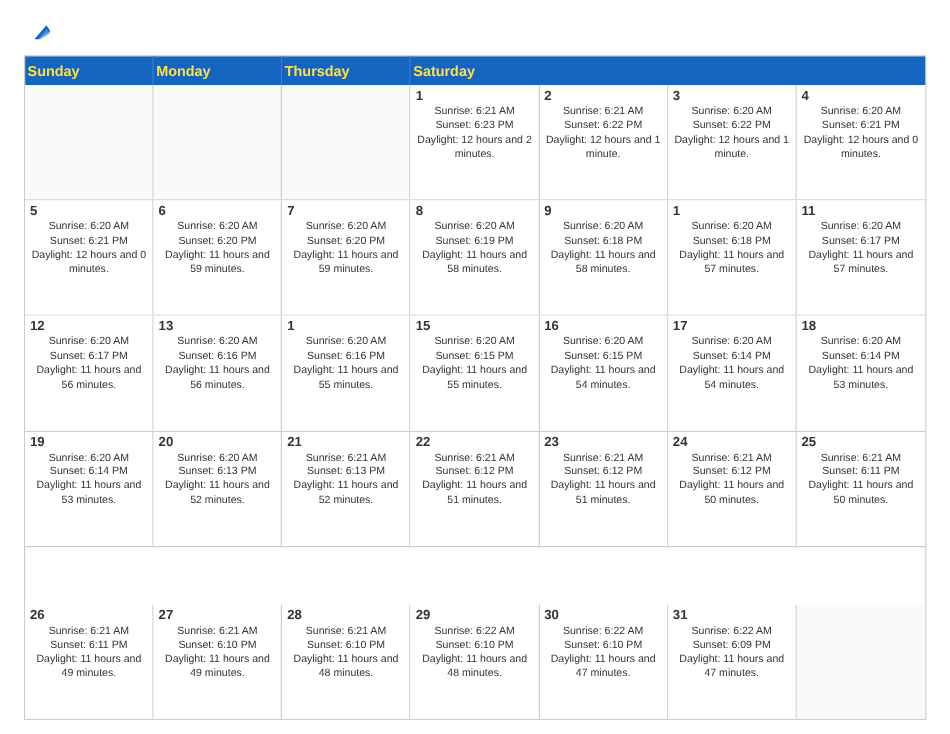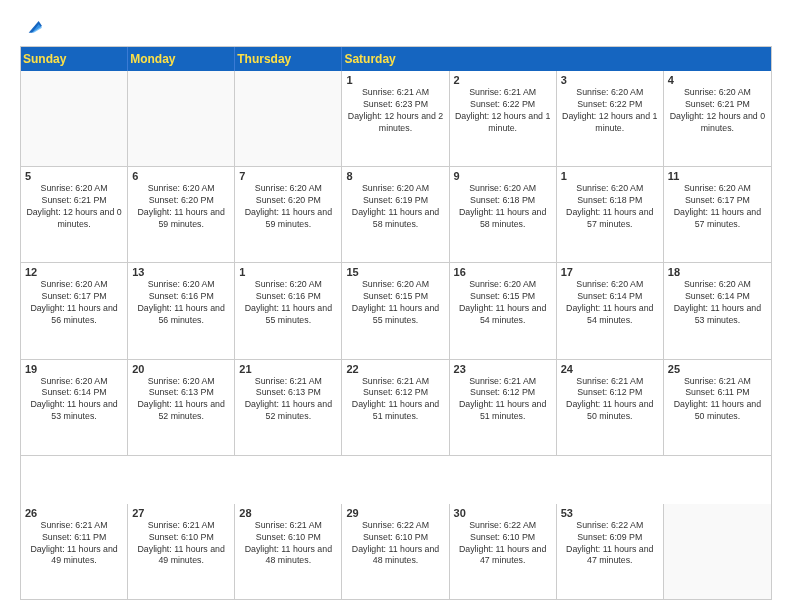--- a/index.html
+++ b/index.html
@@ -331,21 +331,21 @@
 Sunset: 6:10 PM
 Daylight: 11 hours and 48 minutes.</div>
           </div>
           <div class="cal-cell">
             <div class="day-num">30</div>
             <div class="cell-text" style="white-space: pre-wrap;">Sunrise: 6:22 AM
 Sunset: 6:10 PM
 Daylight: 11 hours and 47 minutes.</div>
           </div>
           <div class="cal-cell">
-            <div class="day-num">53</div>
+            <div class="day-num">31</div>
             <div class="cell-text" style="white-space: pre-wrap;">Sunrise: 6:22 AM
 Sunset: 6:09 PM
 Daylight: 11 hours and 47 minutes.</div>
           </div>
           <div class="cal-cell empty"></div>
         </div>
       </div>
   </div>
 </div>
 

